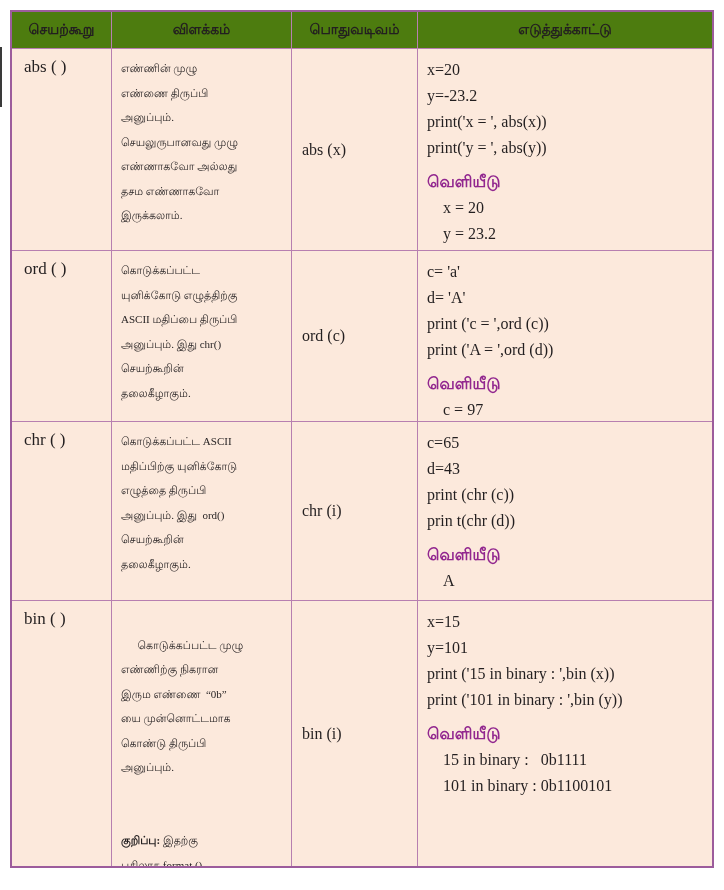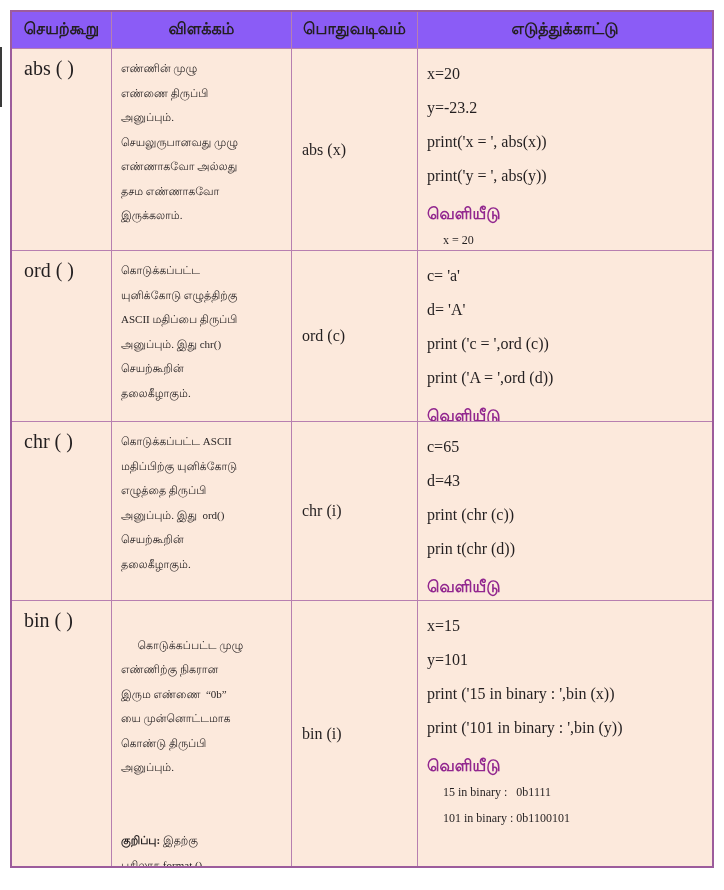--- a/index.html
+++ b/index.html
@@ -6,30 +6,30 @@
   .page{position:relative;width:724px;height:890px;background:#ffffff;
         font-family:"Liberation Serif","DejaVu Serif",serif;color:#231F20;overflow:hidden;}
   .edge-mark{position:absolute;left:0;top:47px;width:2px;height:60px;background:#3a3a3a;}
   .tbl{position:absolute;left:10px;top:10px;width:704px;height:858px;box-sizing:border-box;
        border:2px solid #9C5C9C;background:#FCE9DC;display:grid;
        grid-template-columns:100px 180px 126px 1fr;
        grid-template-rows:37px 202px 171px 179px 1fr;}
   .cell{box-sizing:border-box;border-right:1px solid #B77FB0;border-bottom:1px solid #B77FB0;overflow:hidden;}
   .last-col{border-right:none;}
   .last-row{border-bottom:none;}
-  .hd{background:#8b5cf6;display:flex;align-items:center;justify-content:center;
-      font-weight:bold;font-size:16px;text-align:center;}
-  .fn{padding:8px 4px 0 12px;font-size:20px;}
+  .hd{background:#4d7c0f;display:flex;align-items:center;justify-content:center;
+      font-weight:bold;font-size:14px;text-align:center;}
+  .fn{padding:8px 4px 0 12px;font-size:17px;}
   .desc{padding:7px 6px 0 9px;font-size:11px;line-height:24.5px;white-space:pre-wrap;}
   .syn{display:flex;align-items:center;padding-left:10px;font-size:16px;text-align:right;}
   .ex{padding:8px 6px 0 9px;}
-  .code{font-size:16px;line-height:34px;white-space:pre-wrap;}
+  .code{font-size:16px;line-height:26px;white-space:pre-wrap;}
   .outlbl{margin-top:8px;font-size:16px;font-weight:bold;color:#92278F;line-height:26px;
           font-family:"Liberation Serif","DejaVu Serif",serif;}
-  .out{font-size:12px;line-height:26px;white-space:pre-wrap;margin-left:16px;}
+  .out{font-size:16px;line-height:26px;white-space:pre-wrap;margin-left:16px;}
   .note{margin-top:24px;}
   .note b{font-weight:bold;margin-top:13px;}
 </style>
 </head>
 <body>
 
 <div class="page">
   <div class="edge-mark"></div>
 
   <div class="tbl">

